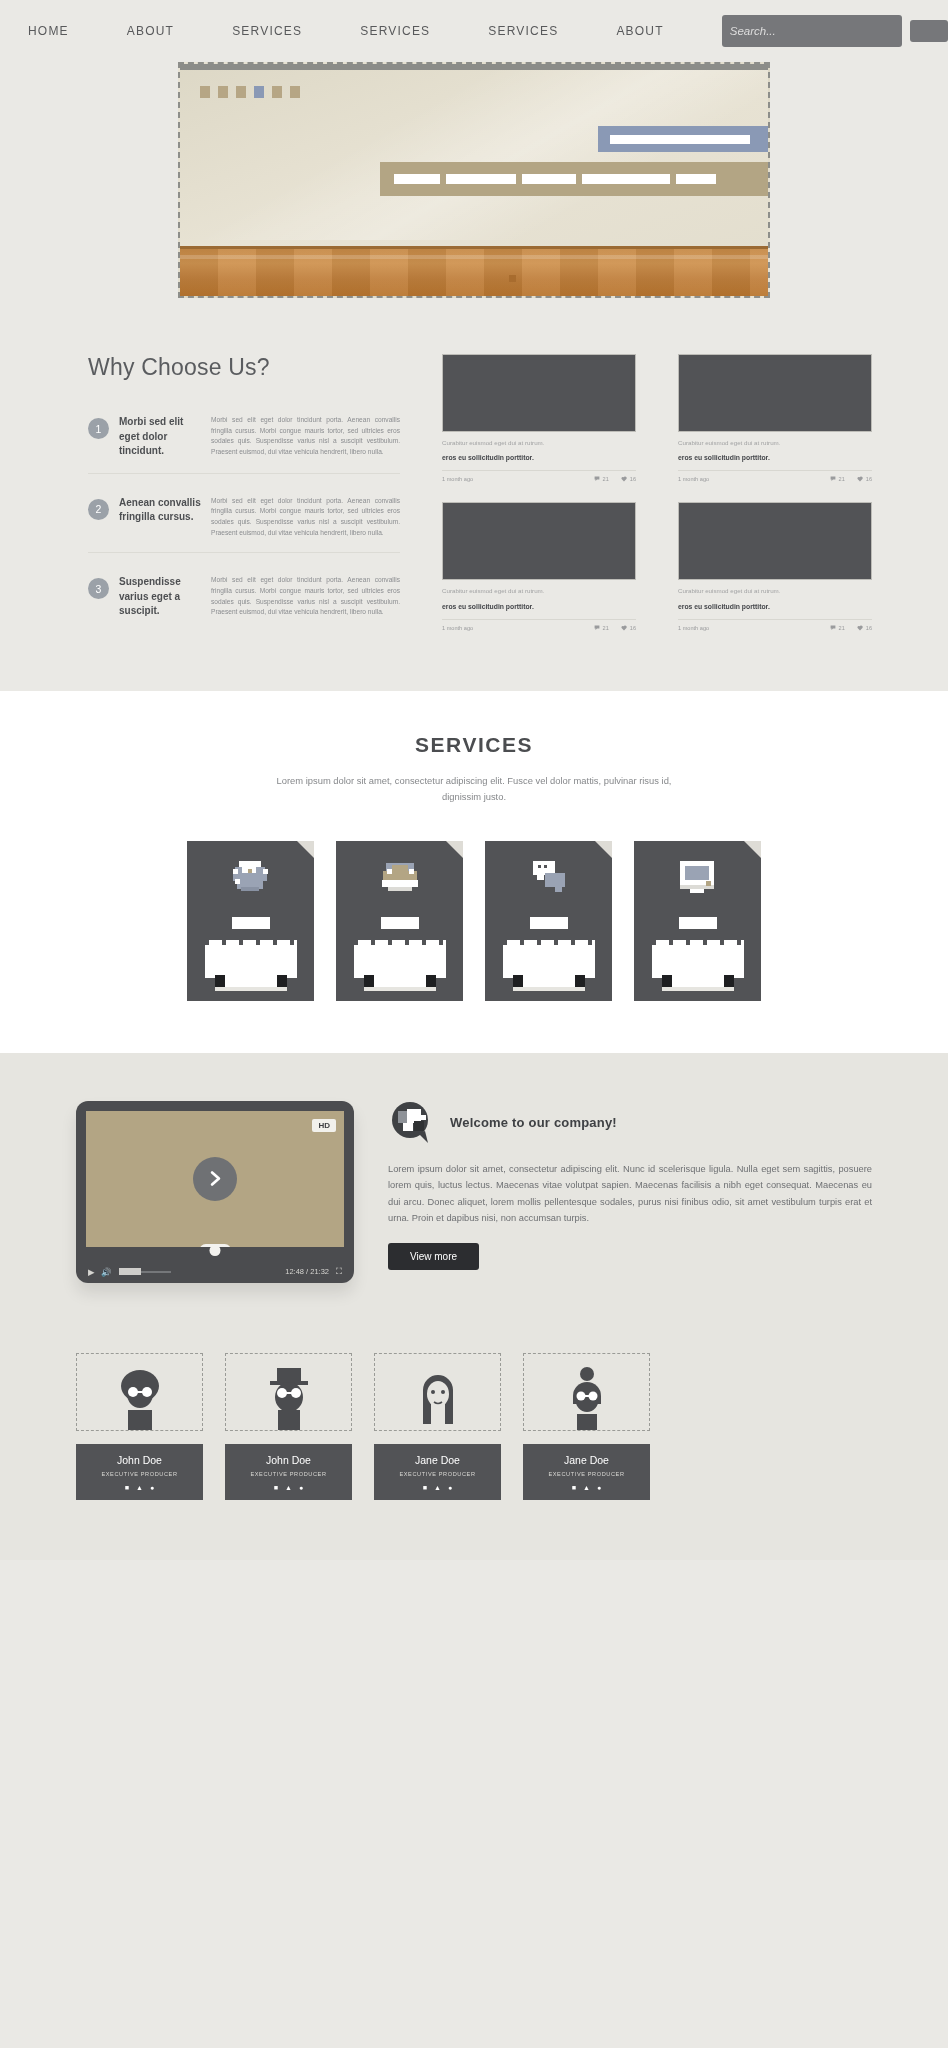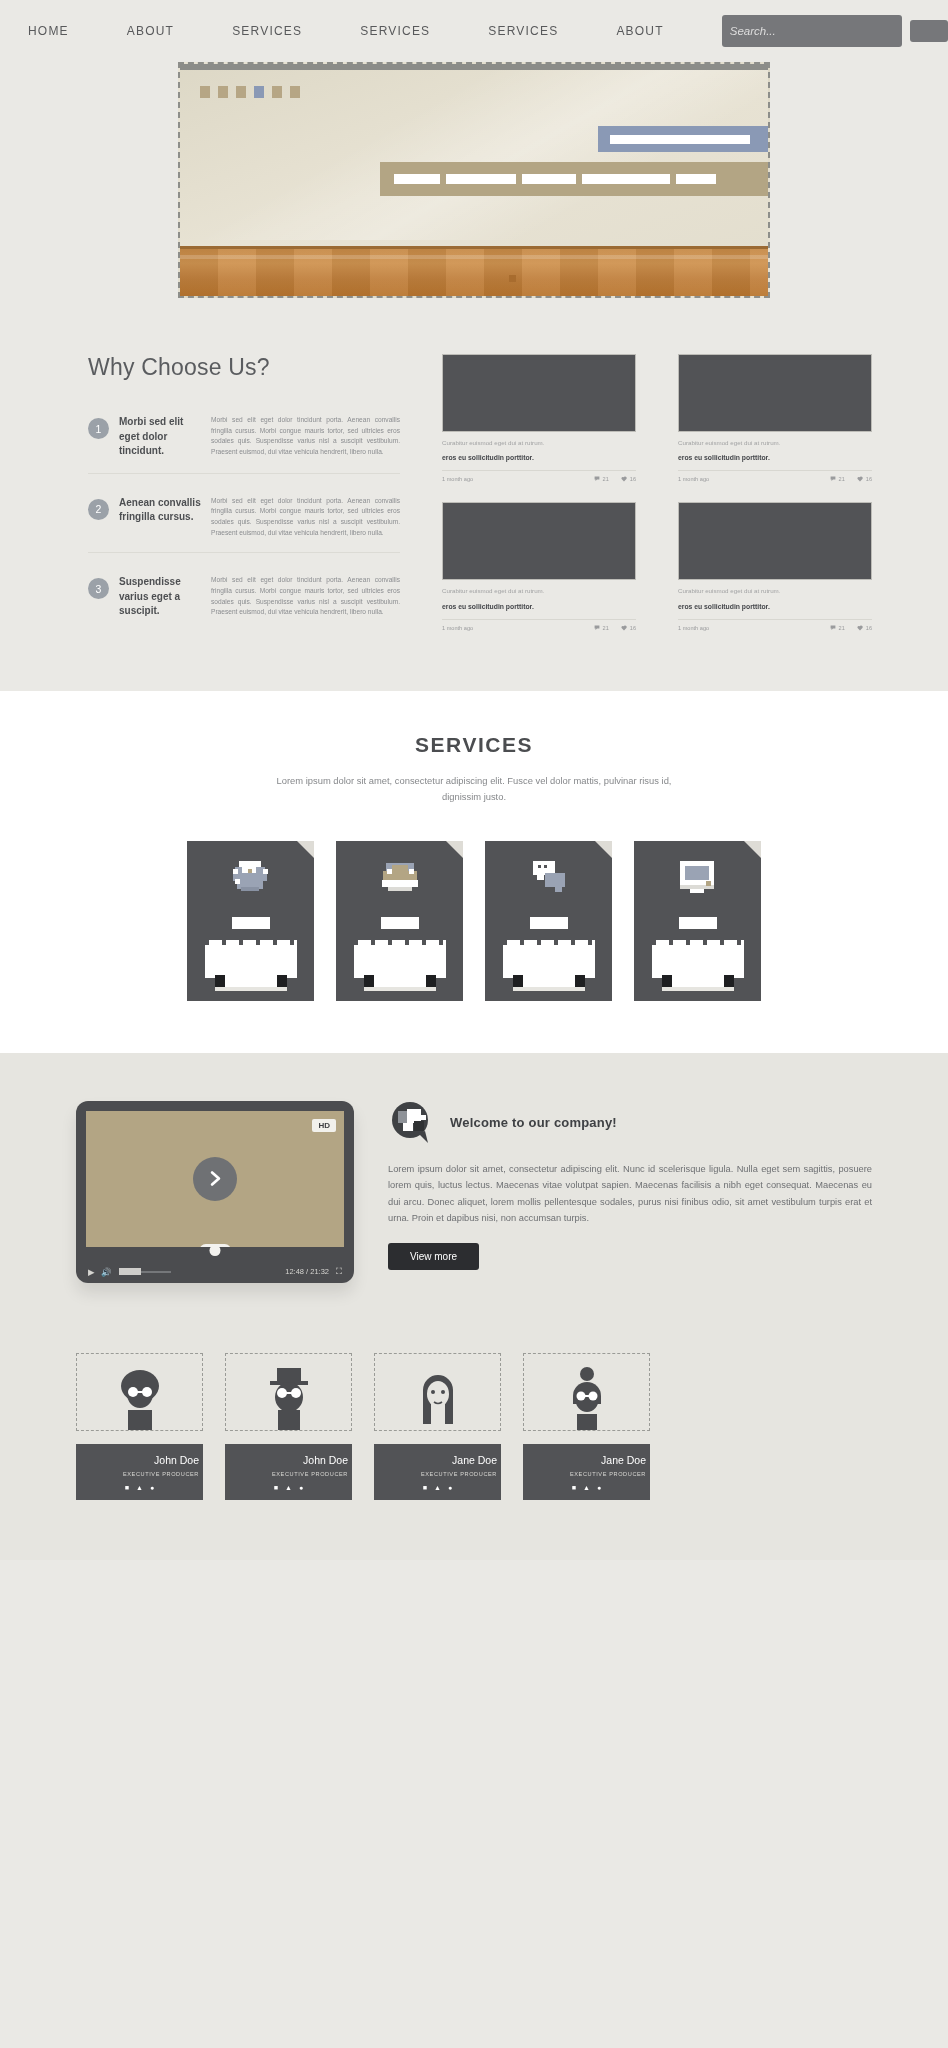--- a/index.html
+++ b/index.html
@@ -232,21 +232,21 @@
   }
 
   
   .team { background: #e6e5e0; padding: 16px 76px 60px 76px; display: flex; gap: 22px; }
   .member { width: 127px; }
   .member-photo {
     height: 78px; border: 1px dashed #9a9b97; background: #e6e5e0;
     display: flex; align-items: flex-end; justify-content: center; overflow: hidden;
   }
   .member-card {
-    background: #525356; color: #fff; text-align: right;
+    background: #525356; color: #fff; text-align: center;
     padding: 10px 4px 9px 4px; margin-top: 13px;
   }
   .member-name { font-size: 10.5px; margin-bottom: 5px; }
   .member-role { font-size: 5.6px; letter-spacing: .6px; color: #d9d8d4; margin-bottom: 7px; }
   .member-icons { display: flex; gap: 7px; justify-content: center; font-size: 7px; color: #fff; }
   .member-icons span { cursor: pointer; }
 </style>
 </head>
 <body>
 

